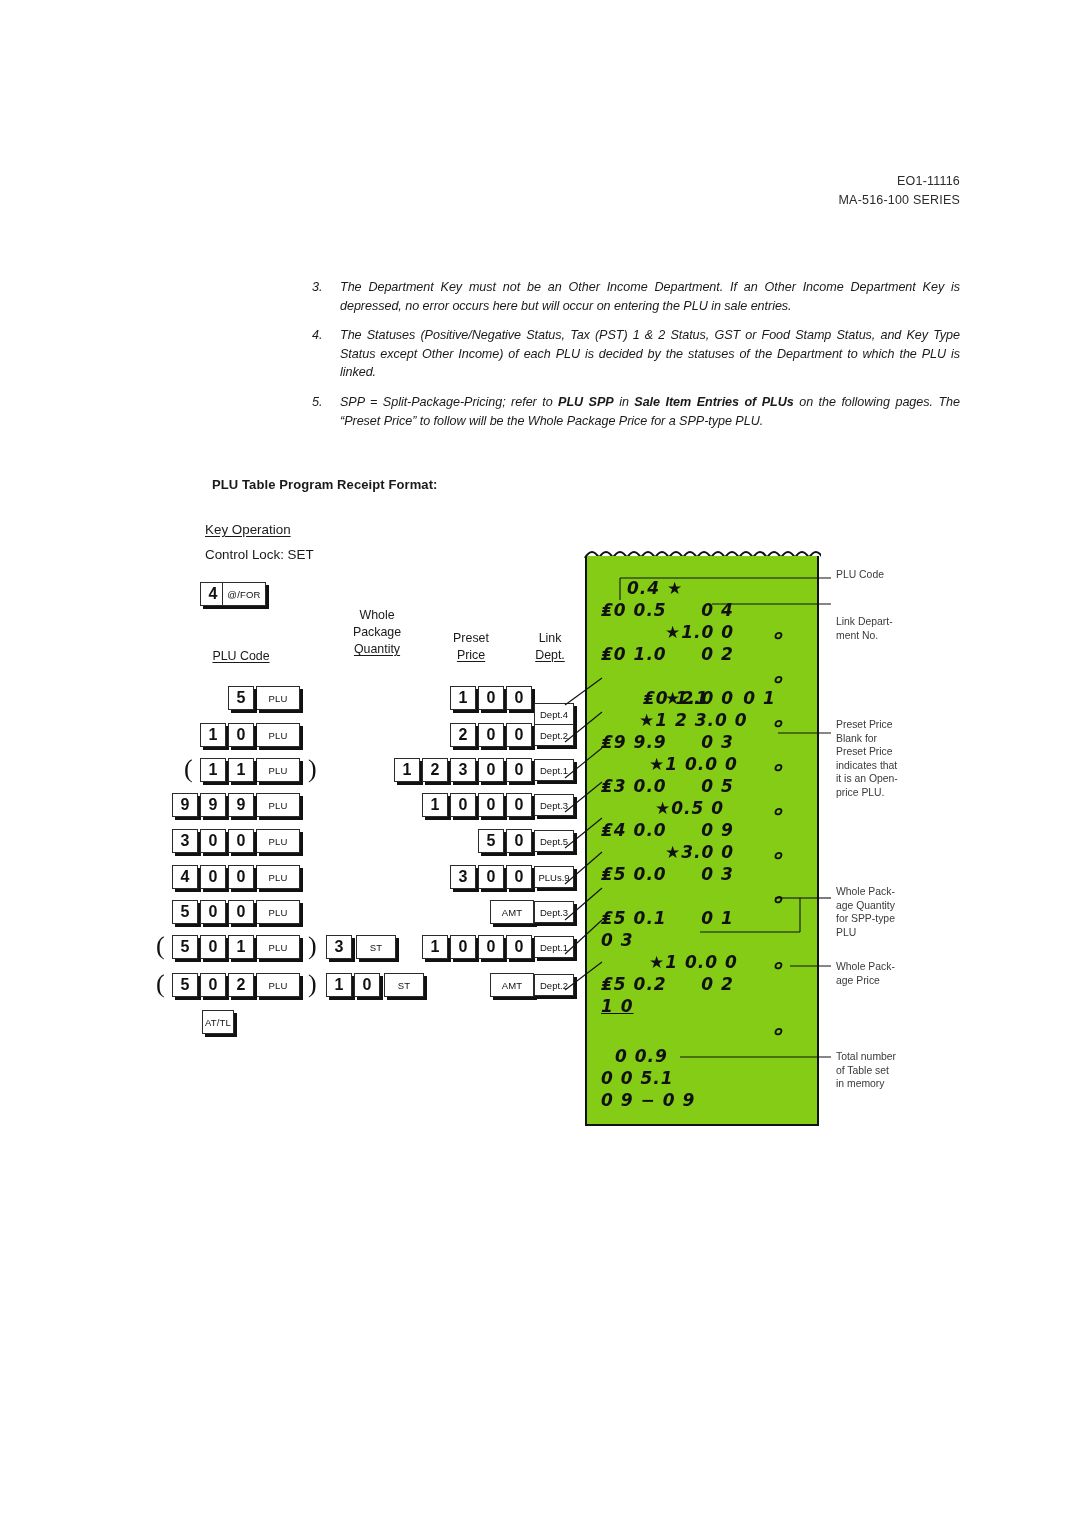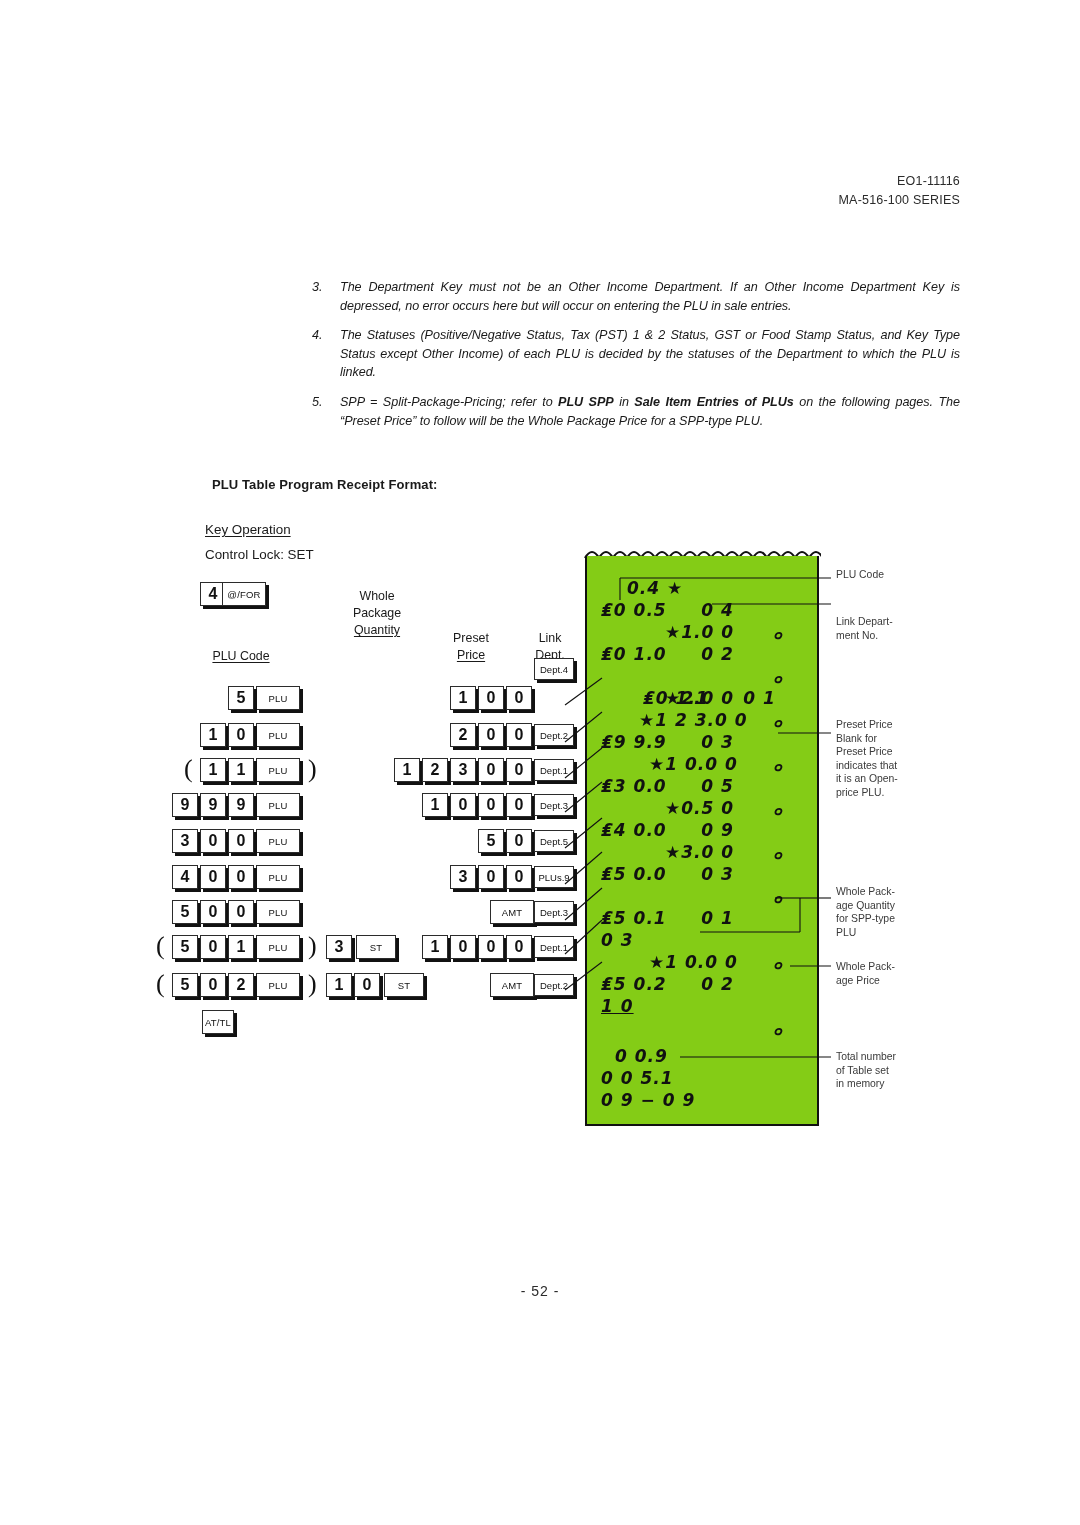--- a/index.html
+++ b/index.html
@@ -31,21 +31,21 @@
 
   
   .keyop{position:absolute;left:205px;top:522px;font-size:13.4px;
          text-decoration:underline;text-underline-offset:2px;}
   .ctrllock{position:absolute;left:205px;top:547px;font-size:13.4px;}
 
   
   .col-cap{position:absolute;font-size:12.4px;line-height:17px;text-align:center;}
   .col-cap .u{text-decoration:underline;text-underline-offset:2px;}
   .cap-plu{left:196px;top:648px;width:90px;}
-  .cap-wpq{left:333px;top:588px;width:88px;}
+  .cap-wpq{left:333px;top:607px;width:88px;}
   .cap-pp{left:438px;top:630px;width:66px;}
   .cap-ld{left:518px;top:630px;width:64px;}
 
   
   .key{
     position:absolute;box-sizing:border-box;
     background:#fff;border:1.3px solid #2b2b2b;
     display:flex;align-items:center;justify-content:center;
     box-shadow:3px 3px 0 0 #111;
     font-weight:bold;font-size:15px;color:#111;
@@ -129,21 +129,21 @@
 
   <div class="key num" style="left:200px;top:582px;">4</div>
   <div class="key lbl" style="left:222px;top:582px;width:44px;">@/FOR</div>
 
   <div id="keyrows">
       <div class="key lbl" style="left: 256px; top: 686px; width: 44px;">PLU</div>
       <div class="key num" style="left: 228px; top: 686px;">5</div>
       <div class="key num" style="left: 450px; top: 686px;">1</div>
       <div class="key num" style="left: 478px; top: 686px;">0</div>
       <div class="key num" style="left: 506px; top: 686px;">0</div>
-      <div class="key dept" style="left: 534px; top: 658px; width: 40px; height: 22px;">Dept.4</div>
+      <div class="key dept" style="left: 534px; top: 703px; width: 40px; height: 22px;">Dept.4</div>
       <div class="key lbl" style="left: 256px; top: 723px; width: 44px;">PLU</div>
       <div class="key num" style="left: 200px; top: 723px;">1</div>
       <div class="key num" style="left: 228px; top: 723px;">0</div>
       <div class="key num" style="left: 450px; top: 723px;">2</div>
       <div class="key num" style="left: 478px; top: 723px;">0</div>
       <div class="key num" style="left: 506px; top: 723px;">0</div>
       <div class="key dept" style="left: 534px; top: 724px; width: 40px; height: 22px;">Dept.2</div>
       <div class="key lbl" style="left: 256px; top: 758px; width: 44px;">PLU</div>
       <div class="key num" style="left: 200px; top: 758px;">1</div>
       <div class="key num" style="left: 228px; top: 758px;">1</div>
@@ -221,21 +221,21 @@
           <div class="rline" style="left: 40px; top: 22px;">0.4 ★</div>
           <div class="rline" style="left: 14px; top: 44px;">₤0 0.5     0 4</div>
           <div class="rline" style="left: 78px; top: 66px;">★1.0 0</div>
           <div class="rline" style="left: 14px; top: 88px;">₤0 1.0     0 2</div>
           <div class="rline" style="left: 78px; top: 110px; margin-top: 22px;">★2.0 0</div>
           <div class="rline" style="left: 14px; top: 132px; margin-left: 42px;">₤0 1.1     0 1</div>
           <div class="rline" style="left: 52px; top: 154px;">★1 2 3.0 0</div>
           <div class="rline" style="left: 14px; top: 176px;">₤9 9.9     0 3</div>
           <div class="rline" style="left: 62px; top: 198px;">★1 0.0 0</div>
           <div class="rline" style="left: 14px; top: 220px;">₤3 0.0     0 5</div>
-          <div class="rline" style="left: 78px; top: 242px;">★0.5 0</div>
+          <div class="rline" style="left: 68px; top: 242px;">★0.5 0</div>
           <div class="rline" style="left: 14px; top: 264px;">₤4 0.0     0 9</div>
           <div class="rline" style="left: 78px; top: 286px;">★3.0 0</div>
           <div class="rline" style="left: 14px; top: 308px;">₤5 0.0     0 3</div>
           <div class="rline" style="left: 14px; top: 352px;">₤5 0.1     0 1</div>
           <div class="rline" style="left: 14px; top: 374px;">0 3</div>
           <div class="rline" style="left: 62px; top: 396px;">★1 0.0 0</div>
           <div class="rline" style="left: 14px; top: 418px;">₤5 0.2     0 2</div>
           <div class="rline" style="left: 14px; top: 440px; text-decoration: underline;">1 0</div>
           <div class="rline" style="left: 28px; top: 490px;">0 0.9</div>
           <div class="rline" style="left: 14px; top: 512px;">0 0 5.1</div>
@@ -313,15 +313,14 @@
       <polyline points="800,932 700,932"></polyline>
       <polyline points="700,932 700,932"></polyline>
       <line x1="800" y1="898" x2="831" y2="898"></line>
 
       <line x1="790" y1="966" x2="831" y2="966"></line>
 
       <line x1="680" y1="1057" x2="831" y2="1057"></line>
     </g>
   </svg>
 
-  <div class="pagenum">- 52 -</div>
 
 </div>
 
 </body></html>

